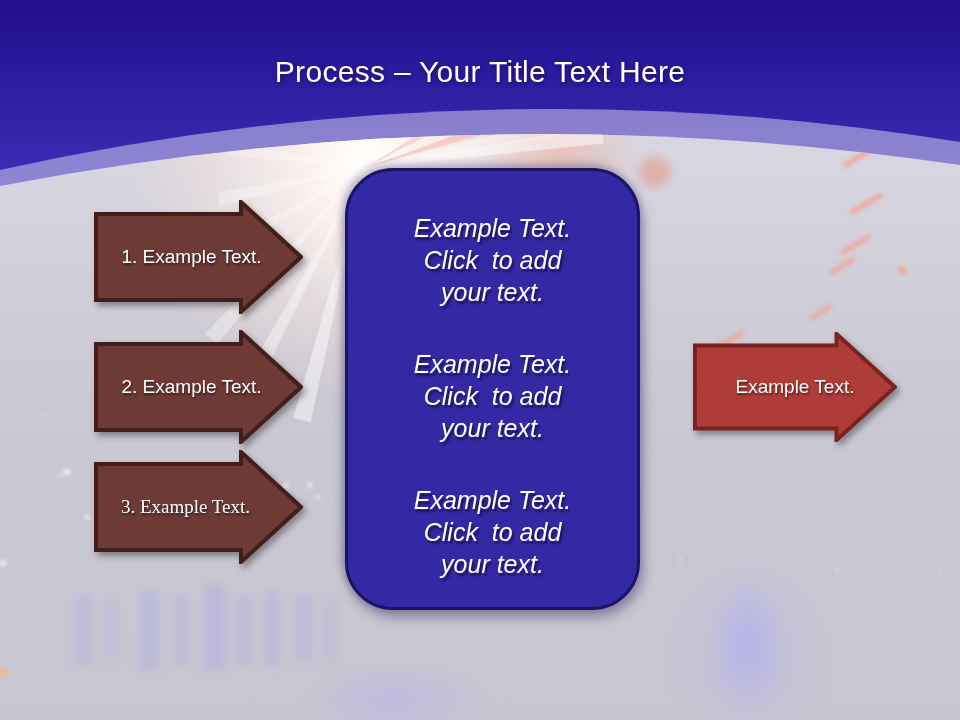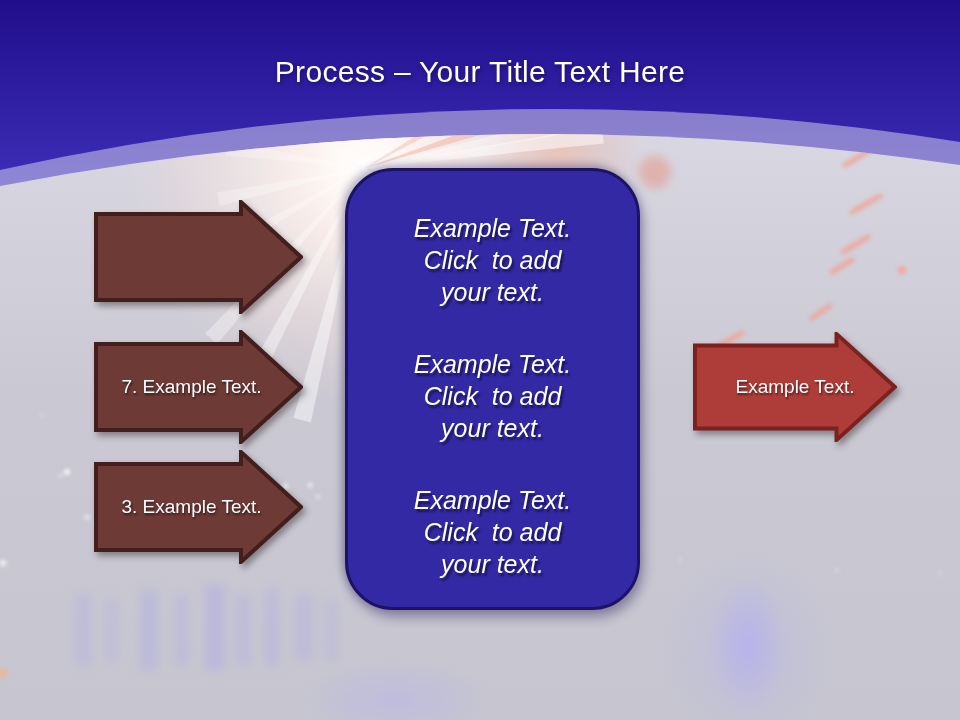--- a/index.html
+++ b/index.html
@@ -149,30 +149,31 @@
   </svg>
 
   <div class="title">
     <span class="bold">Process</span>
     <span>– Your Title Text Here</span>
   </div>
 
   <svg class="arrow" style="left:94px;top:200px;" width="209" height="114" viewBox="0 0 209 114">
     <polygon points="2,14 147,14 147,2 207,57 147,112 147,100 2,100" fill="#6d3a36" stroke="#421f1c" stroke-width="4" stroke-linejoin="miter"></polygon>
   </svg>
+  <div class="arrow-label" style="left:94px;top:200px;width:195px;height:114px;">1. Example Text.</div>
 
   <svg class="arrow" style="left:94px;top:330px;" width="209" height="114" viewBox="0 0 209 114">
     <polygon points="2,14 147,14 147,2 207,57 147,112 147,100 2,100" fill="#6d3a36" stroke="#421f1c" stroke-width="4" stroke-linejoin="miter"></polygon>
   </svg>
-  <div class="arrow-label" style="left:94px;top:330px;width:195px;height:114px;">7. Example Text.</div>
+  <div class="arrow-label" style="left:94px;top:330px;width:195px;height:114px;">2. Example Text.</div>
 
   <svg class="arrow" style="left:94px;top:450px;" width="209" height="114" viewBox="0 0 209 114">
     <polygon points="2,14 147,14 147,2 207,57 147,112 147,100 2,100" fill="#6d3a36" stroke="#421f1c" stroke-width="4" stroke-linejoin="miter"></polygon>
   </svg>
-  <div class="arrow-label" style="left:94px;top:450px;width:195px;height:114px;">3. Example Text.</div>
+  <div class="arrow-label" style="left:88px;top:450px;width:195px;height:114px;font-family:Liberation Serif, serif;">3. Example Text.</div>
 
   <svg class="arrow" style="left:693px;top:332px;" width="204" height="110" viewBox="0 0 209 114" preserveAspectRatio="none">
     <polygon points="2,14 147,14 147,2 207,57 147,112 147,100 2,100" fill="#ae3c38" stroke="#7c211e" stroke-width="4" stroke-linejoin="miter"></polygon>
   </svg>
   <div class="arrow-label" style="left:693px;top:332px;width:204px;height:110px;">Example Text.</div>
 
   <div class="center-box">
     <p>Example Text.
 Click  to add
 your text.</p>

